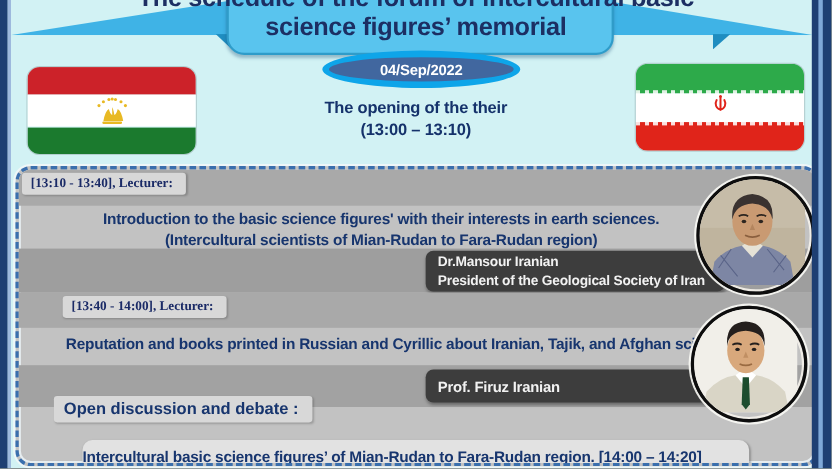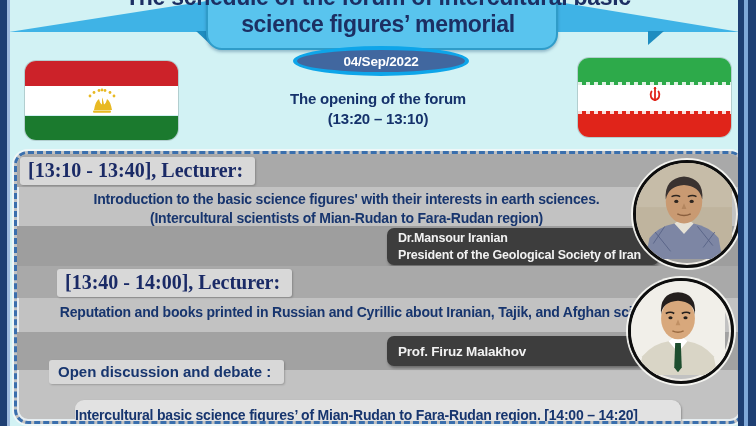--- a/index.html
+++ b/index.html
@@ -28,21 +28,21 @@
   .title-l1{
     position:absolute;left:40px;top:-16px;width:676px;text-align:center;
     font-size:23px;font-weight:bold;color:#1c2f63;letter-spacing:-0.3px;white-space:nowrap;
   }
   .title-l2{
     position:absolute;left:40px;top:11px;width:676px;text-align:center;
     font-size:23px;font-weight:bold;color:#1c2f63;letter-spacing:-0.3px;white-space:nowrap;
   }
   .date-oval{
     position:absolute;left:293px;top:46px;width:168px;height:22px;
-    background:#41679f;border:4px solid #0ea5e9;border-radius:50%;
+    background:#41679f;border:6px solid #0ea5e9;border-radius:50%;
     color:#ffffff;font-size:13.5px;font-weight:bold;
     display:flex;align-items:center;justify-content:center;letter-spacing:-0.2px;
   }
   
   .flag{position:absolute;width:153px;height:79px;border-radius:11px;overflow:hidden;
     box-shadow:0 0 0 1px rgba(0,0,0,.15);}
   .flag-tj{left:25px;top:61px;}
   .flag-ir{left:578px;top:58px;}
   .tj-red{position:absolute;left:0;top:0;width:100%;height:32%;background:#cc2229;}
   .tj-white{position:absolute;left:0;top:32%;width:100%;height:37%;background:#ffffff;}
@@ -69,21 +69,21 @@
     overflow:hidden;
   }
   .band{position:absolute;left:0;width:100%;background:#a9a9a9;}
   .band1{top:0;height:33px;}
   .band3{top:72px;height:40px;background:#9e9e9e;}
   .band4{top:112px;height:32px;}
   .band5{top:178px;height:38px;background:#a2a2a2;}
   .hdr-box{
     position:absolute;left:3px;background:#d8d8d8;border-radius:3px;
     padding:2px 12px 3px 8px;
-    font-family:"Liberation Serif", serif;font-weight:bold;font-size:20px;color:#1a2a66;
+    font-family:"Liberation Serif", serif;font-weight:bold;font-size:12px;color:#1a2a66;
     white-space:nowrap;box-shadow:1px 1px 2px rgba(0,0,0,.2);
   }
   .hdr1{top:3px;}
   .hdr2{top:115px;margin-left:37px;}
   .desc{
     position:absolute;color:#17356e;font-weight:bold;text-align:center;letter-spacing:-0.2px;margin-left:30px;
   }
   .desc1{top:36px;left:0;right:95px;font-size:14px;line-height:19px;}
   .desc2{top:150px;left:0;right:52px;font-size:14px;white-space:nowrap;}
   .plate{
@@ -166,22 +166,22 @@
           <path d="M10 2 L10 14"></path>
           <path d="M10 14 C6 13.5 4.5 9 6.5 5.5"></path>
           <path d="M10 14 C14 13.5 15.5 9 13.5 5.5"></path>
         </g>
         <circle cx="10" cy="2.3" r="1.2" fill="#e0241a"></circle>
       </svg>
     </div>
   </div>
 
   <div class="opening">
-    <div>The opening of the forum</div>
-    <div>(13:20 – 13:10)</div>
+    <div>The opening of the their</div>
+    <div>(13:00 – 13:10)</div>
   </div>
 
   <div class="panel">
     <div class="band band1"></div>
     <div class="hdr-box hdr1">[13:10 - 13:40], Lecturer:</div>
 
     <div class="desc desc1">
       <div>Introduction to the basic science figures' with their interests in earth sciences.</div>
       <div>(Intercultural scientists of Mian-Rudan to Fara-Rudan region)</div>
     </div>
@@ -192,21 +192,21 @@
       <div>President of the Geological Society of Iran</div>
     </div>
 
     <div class="band band4"></div>
     <div class="hdr-box hdr2">[13:40 - 14:00], Lecturer:</div>
 
     <div class="desc desc2">Reputation and books printed in Russian and Cyrillic about Iranian, Tajik, and Afghan scientists</div>
 
     <div class="band band5"></div>
     <div class="plate plate2">
-      <span>Prof. Firuz Malakhov</span>
+      <span>Prof. Firuz Iranian</span>
     </div>
 
     <div class="open-box">Open discussion and debate :</div>
     <div class="bottom-box">
       <span>Intercultural basic science figures’ of Mian-Rudan to Fara-Rudan region. [14:00 – 14:20]</span>
     </div>
   </div>
 
   <div class="portrait p1">
     <svg width="96" height="96" viewBox="0 0 100 100">

